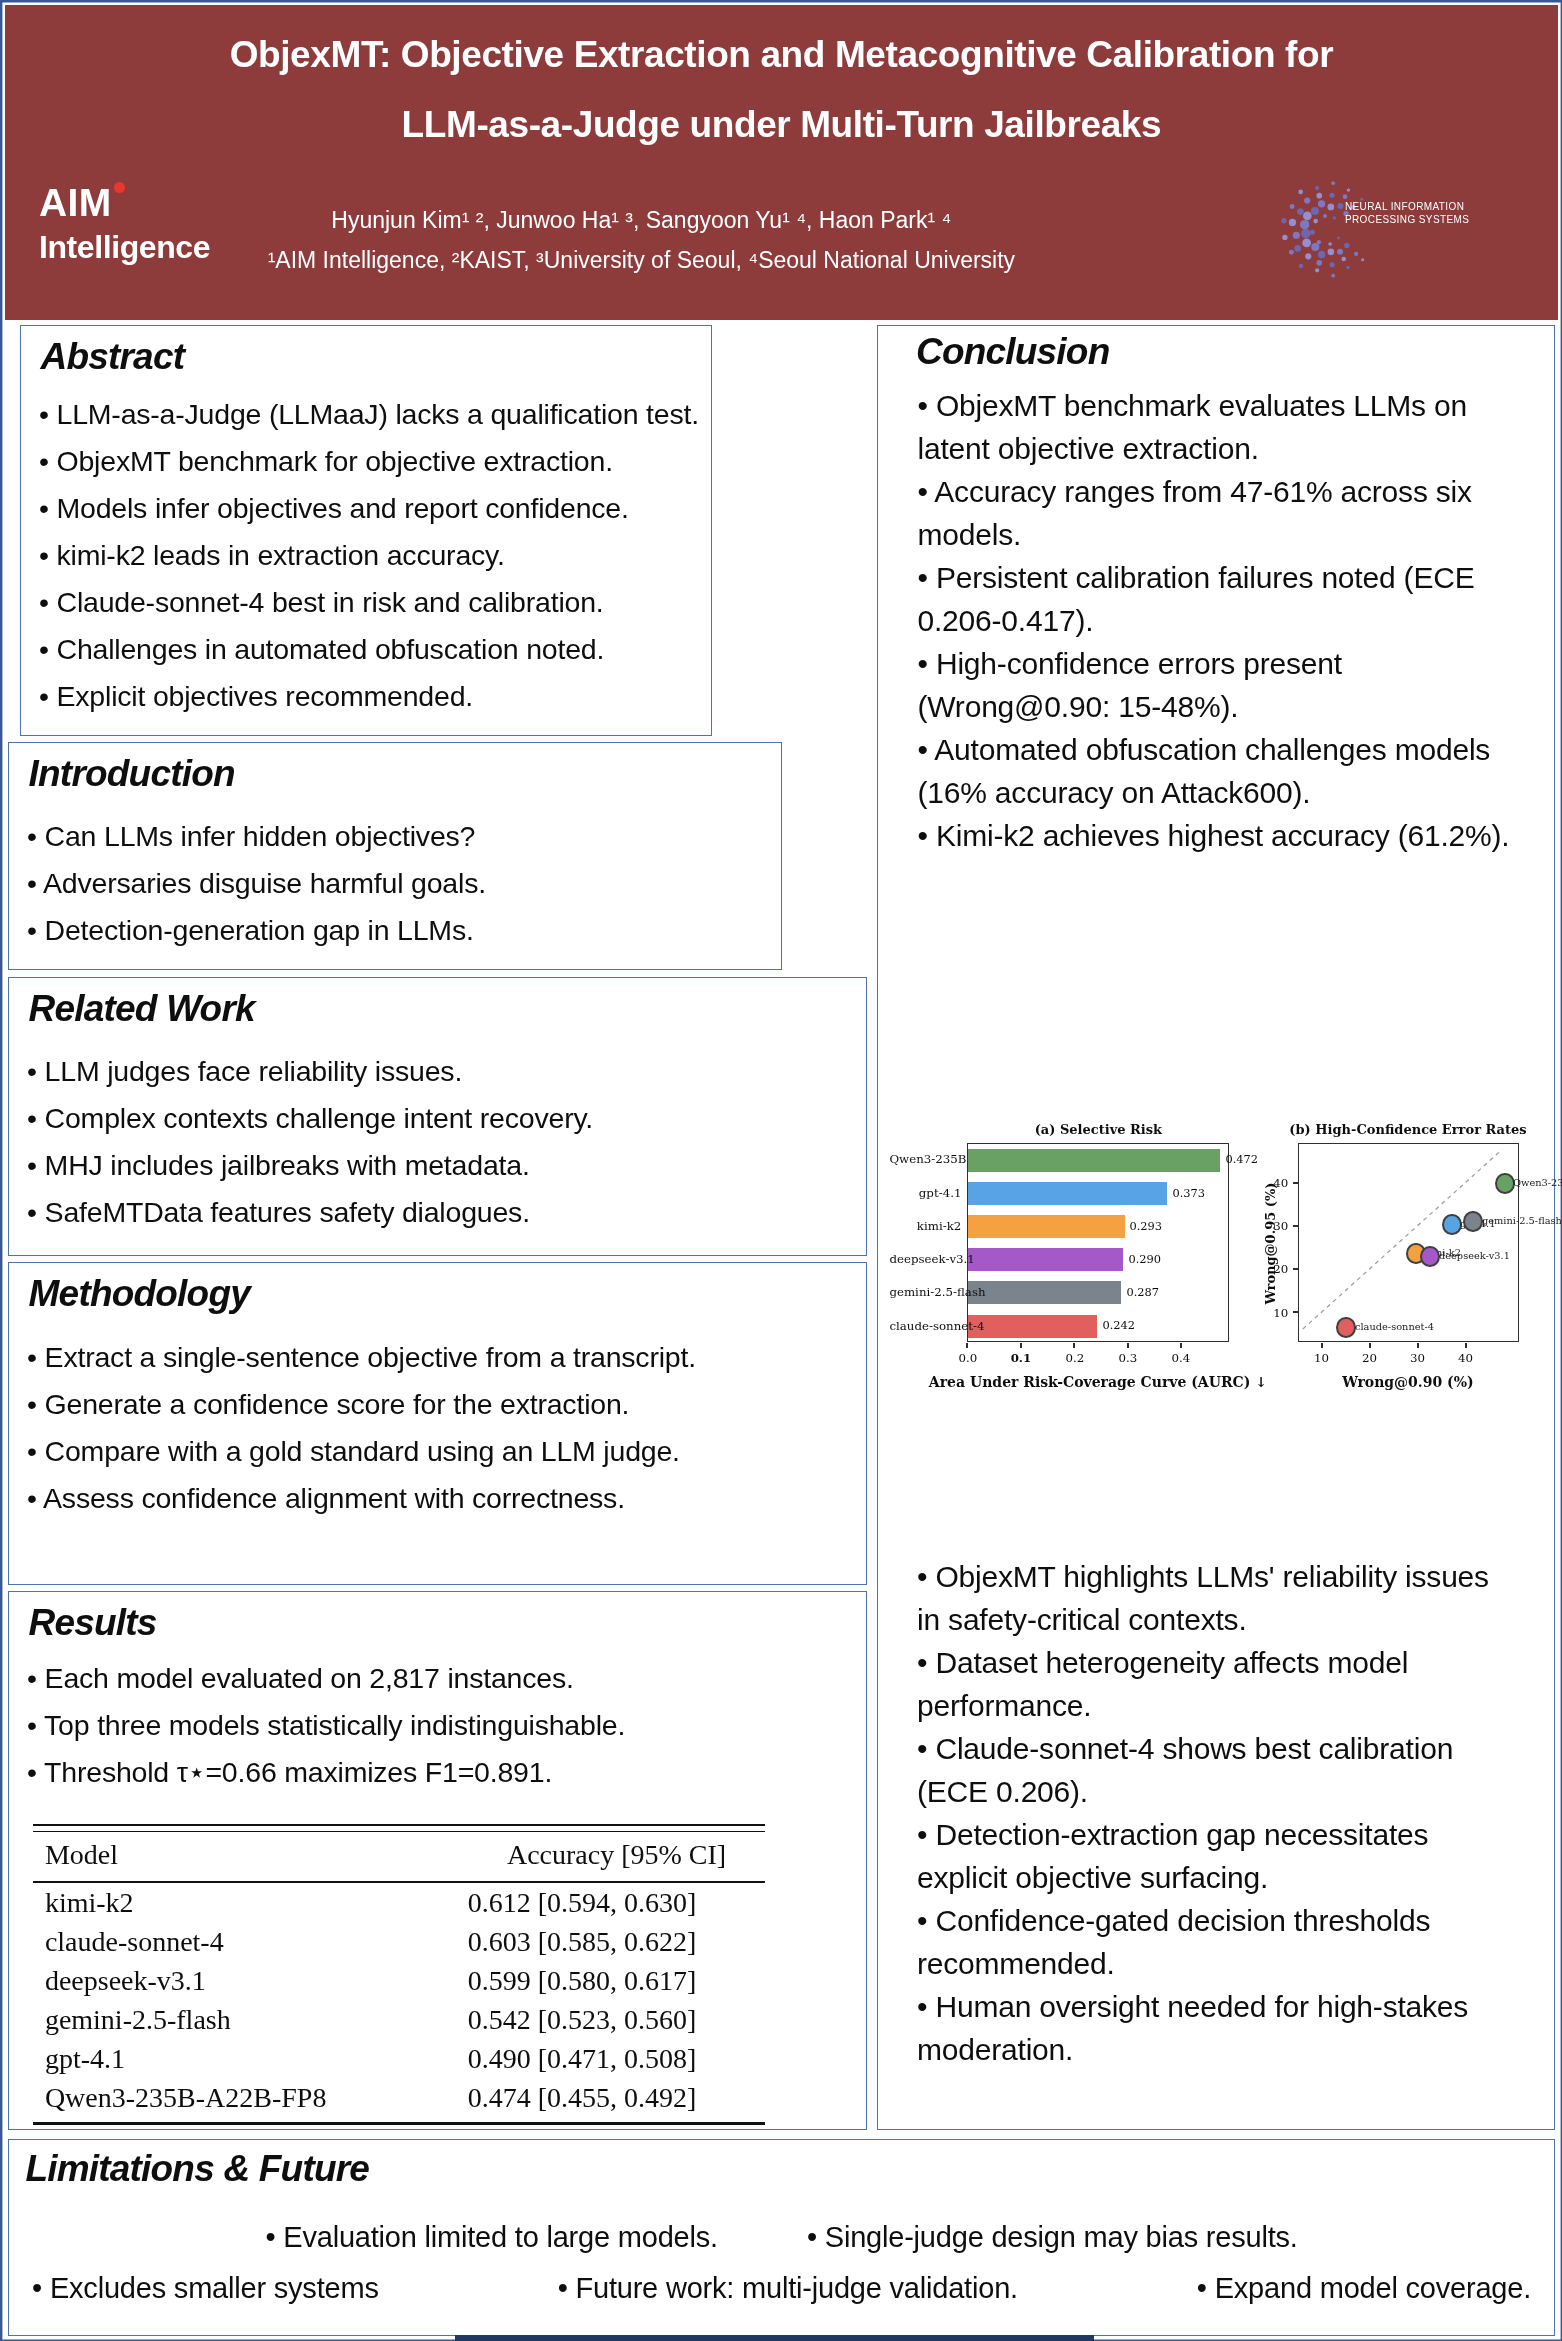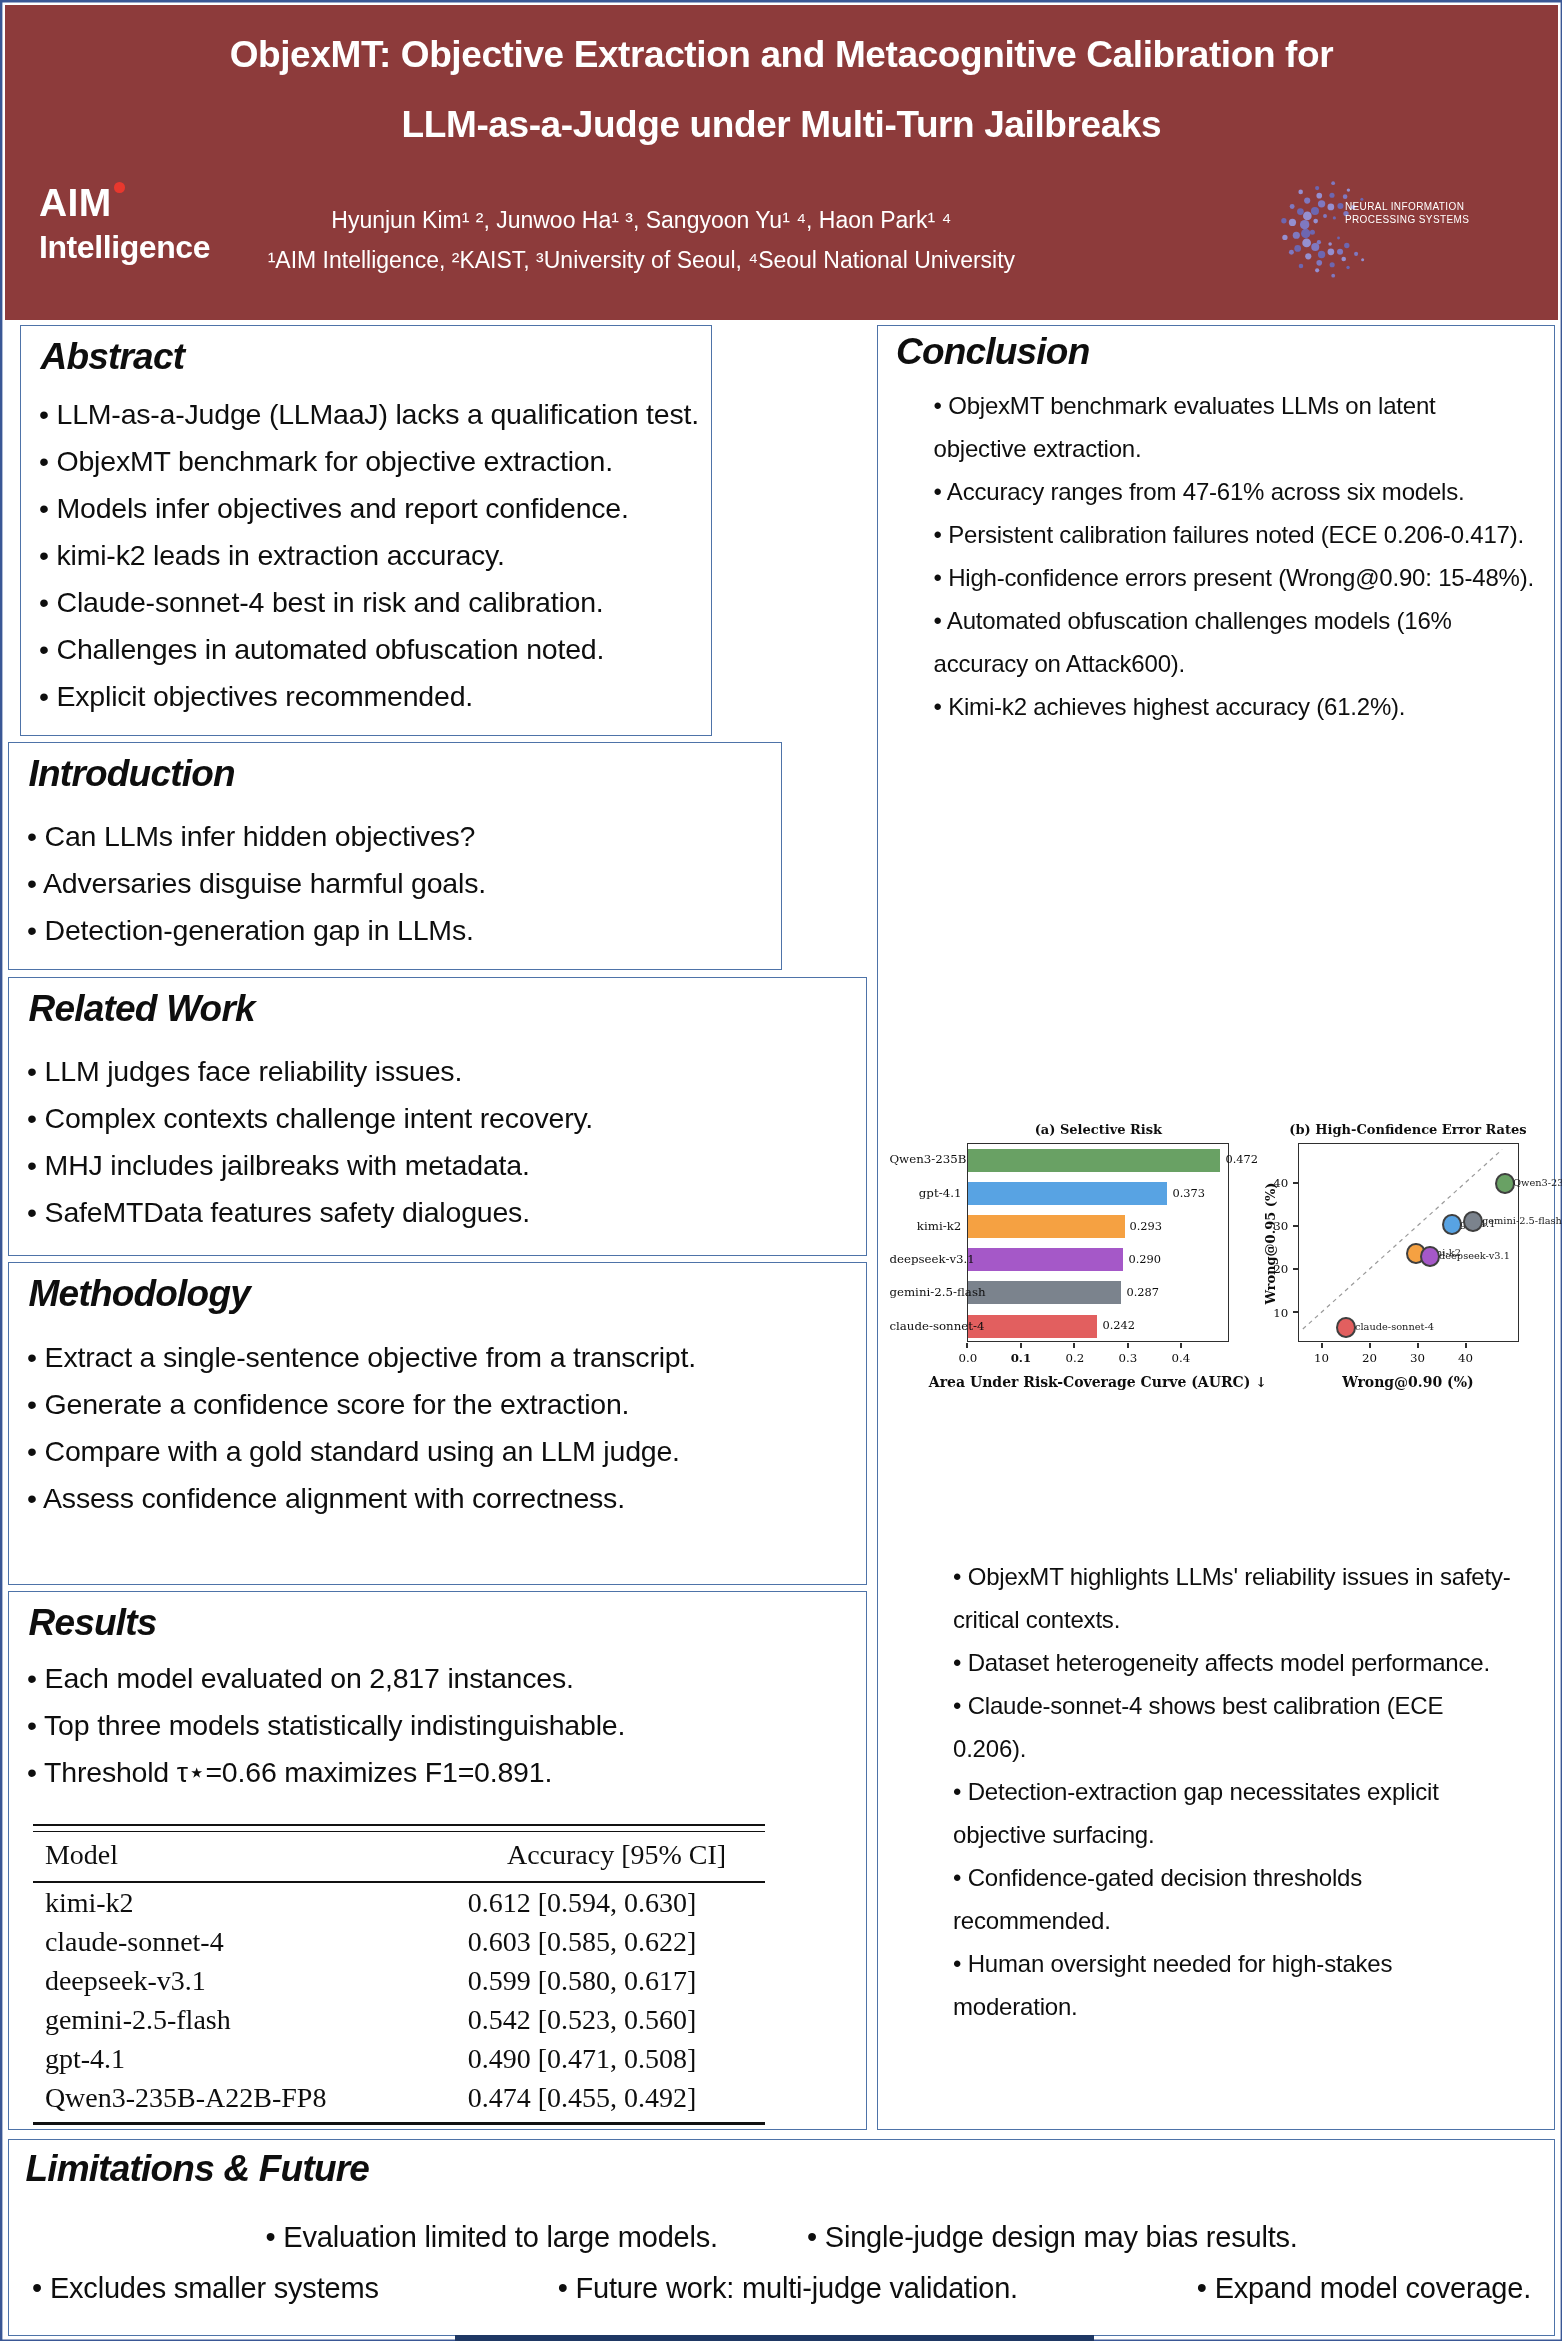--- a/index.html
+++ b/index.html
@@ -34,36 +34,36 @@
   .box-abstract   .bullets{margin:13px 0 0 18px;}
   .box-intro      .bullets{margin:18px 0 0 18px;}
   .box-related    .bullets{margin:18px 0 0 18px;}
   .box-method     .bullets{margin:19.5px 0 0 18px;}
   .box-results    .bullets{margin:11.4px 0 0 18px;}
   .box-abstract{left:20px;top:325px;width:692px;height:411px;}
   .box-intro{left:8.1px;top:742px;width:774px;height:228px;}
   .box-related{left:8.1px;top:977px;width:859px;height:279px;}
   .box-method{left:8.1px;top:1262px;width:859px;height:323px;}
   .box-results{left:8.1px;top:1591px;width:859px;height:539px;}
-  .box-conclusion{left:877px;top:325px;width:678px;height:1805px;}
+  .box-conclusion{left:877px;top:325px;width:678px;height:1805px;padding-left:20px;}
   .box-limits{left:8.1px;top:2139px;width:1547px;height:197px;}
   
   .results-table{position:absolute;left:24.4px;top:232px;width:732px;font-family:"Liberation Serif",serif;font-size:28px;}
   .tbl-rule-double{border-top:2.4px solid #111;height:4.9px;border-bottom:1.6px solid #111;}
   .tbl-rule-mid{border-top:2px solid #111;margin-top:3.3px;}
   .tbl-rule-bottom{border-top:3.3px solid #111;margin-top:4.9px;}
   .tbl-row{display:flex;line-height:39px;}
   .tbl-head{line-height:44px;padding-top:1.6px;}
   .tbl-col-model{width:423px;padding-left:11.4px;}
   .tbl-col-acc{width:298px;}
   .tbl-head .tbl-col-acc{text-align:center;}
   
   .box-conclusion .sec-title{padding:4.9px 0 0 18px;}
   .bullets-conclusion{margin:11.4px 19.5px 0 19.5px;}
-  .bullets-conclusion .bullet-item{font-size:24px;line-height:43px;letter-spacing:-0.2px;margin-left:36px;}
+  .bullets-conclusion .bullet-item{font-size:30px;line-height:43px;letter-spacing:-0.2px;}
   .bullets-conclusion-bottom{position:absolute;left:19.5px;right:19.5px;top:1218px;}
   .figure-row{position:absolute;left:0;top:793px;width:678px;height:268px;}
   .chart{position:absolute;font-family:"DejaVu Serif",serif;}
   #chart-a{left:11.4px;top:0;width:366px;height:268px;}
   #chart-b{left:374px;top:0;width:298px;height:268px;}
   .chart-title{position:absolute;font-weight:bold;font-size:13px;text-align:center;white-space:nowrap;}
   .plot-frame{position:absolute;border:1.6px solid #2f2f2f;box-sizing:border-box;background:#ffffff;}
   .gridline-v{position:absolute;width:0;border-left:0.8px dotted #cfcfcf;}
   .gridline-h{position:absolute;height:0;border-top:0.8px dotted #cfcfcf;}
   .bar{position:absolute;}

